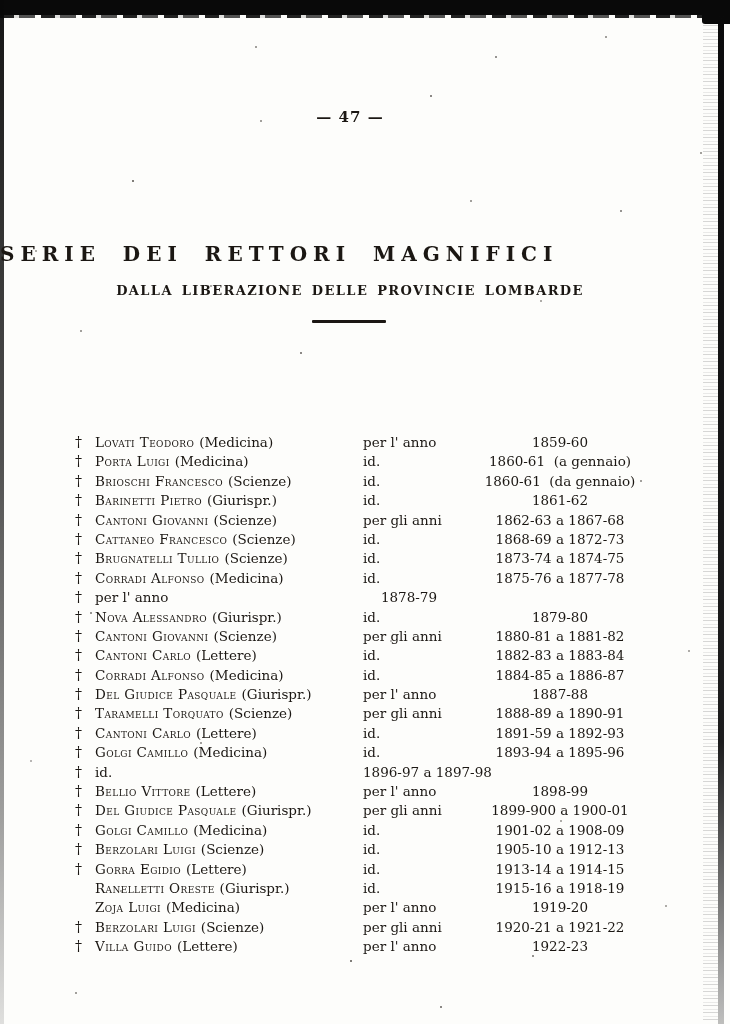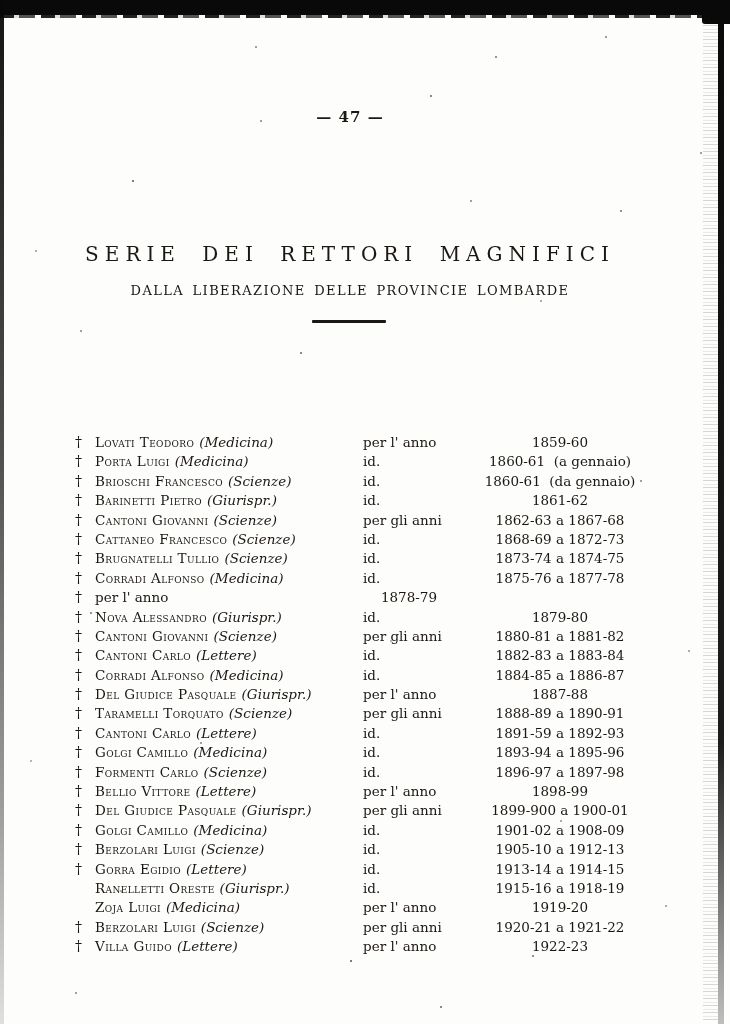--- a/index.html
+++ b/index.html
@@ -57,41 +57,41 @@
       390px 640px 0 rgba(25,20,15,.3), 210px 285px 0 rgba(25,20,15,.35);
   }
 
   
   .content{position:absolute;top:0;left:0;width:700px;height:1024px;margin-top:20px;}
   .page-number{
     position:absolute;top:88px;left:0;width:700px;
     text-align:center;font-size:15px;font-weight:bold;letter-spacing:1px;
   }
   .title{
-    position:absolute;top:222px;left:0;width:700px;text-align:center;
-    font-size:20px;font-weight:normal;letter-spacing:6px;word-spacing:9px;white-space:nowrap;
+    position:absolute;top:222px;left:0;width:700px;
+    font-size:20px;font-weight:bold;letter-spacing:6px;word-spacing:9px;white-space:nowrap;
   }
   .subtitle{
     position:absolute;top:263px;left:0;width:700px;text-align:center;
-    font-size:13px;font-weight:normal;letter-spacing:1.4px;word-spacing:3px;white-space:nowrap;
+    font-size:13px;font-weight:bold;letter-spacing:1.4px;word-spacing:3px;white-space:nowrap;
   }
   .rule{
     position:absolute;top:300px;left:312px;width:74px;height:3px;
     background:var(--ink);border-radius:1px;
   }
 
   .roster{position:absolute;top:413px;left:75px;width:590px;}
   .row{
     display:grid;grid-template-columns:20px 268px 92px auto;
     height:19.4px;line-height:19.4px;font-size:13.5px;white-space:nowrap;
   }
   .cell{display:block;overflow:visible;}
   .dagger{font-size:14px;}
   .rname{font-variant:small-caps;letter-spacing:.4px;}
-  .rfac{margin-left:5px;font-style:italic;}
+  .rfac{margin-left:5px;}
   .period{text-align:left;}
   .years{text-align:center;white-space:pre;}
 </style>
 </head>
 <body>
 
 <div class="page">
 
   <div class="scan-band-top"></div>
   <div class="scan-line-top"></div>
@@ -203,21 +203,20 @@
     <span class="cell years">1891-59 a 1892-93</span>
   </div>
         <div class="row">
     <span class="cell dagger">†</span>
     <span class="cell name-cell"><span class="rname">Golgi Camillo</span><span class="rfac">(Medicina)</span></span>
     <span class="cell period">id.</span>
     <span class="cell years">1893-94 a 1895-96</span>
   </div>
         <div class="row">
     <span class="cell dagger">†</span>
-    <span class="cell name-cell"><span class="rname">Formenti Carlo</span><span class="rfac">(Scienze)</span></span>
     <span class="cell period">id.</span>
     <span class="cell years">1896-97 a 1897-98</span>
   </div>
         <div class="row">
     <span class="cell dagger">†</span>
     <span class="cell name-cell"><span class="rname">Bellio Vittore</span><span class="rfac">(Lettere)</span></span>
     <span class="cell period">per l' anno</span>
     <span class="cell years">1898-99</span>
   </div>
         <div class="row">

